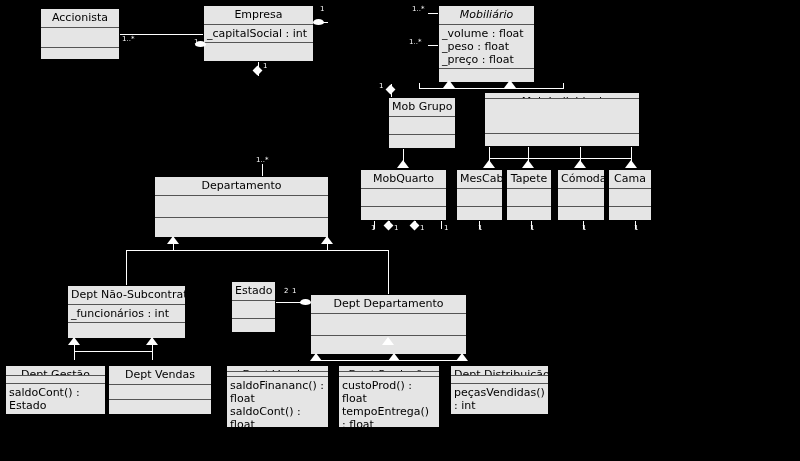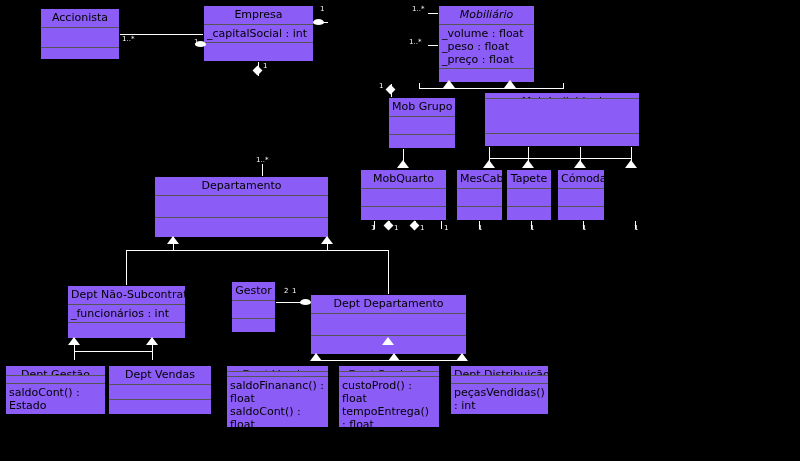--- a/index.html
+++ b/index.html
@@ -12,21 +12,21 @@
     width: 800px;
     height: 461px;
     background: #000000;
     overflow: hidden;
     font-family: "DejaVu Sans", "Liberation Sans", sans-serif;
   }
 
   
   .uml-class {
     position: absolute;
-    background: #8b5cf6;
+    background: #e5e5e5;
     border: 1px solid #000000;
     box-sizing: border-box;
     display: flex;
     flex-direction: column;
     z-index: 5;
   }
   .uml-name {
     text-align: center;
     font-size: 11px;
     line-height: 13px;
@@ -230,35 +230,40 @@
     <div class="uml-attrs" style="height:18px;"></div>
     <div class="uml-ops" style="flex:1;"></div>
   </div>
 
   <div class="uml-class" style="left:557px; top:169px; width:48px; height:52px;">
     <div class="uml-name">Cómoda</div>
     <div class="uml-attrs" style="height:18px;"></div>
     <div class="uml-ops" style="flex:1;"></div>
   </div>
 
+  <div class="uml-class" style="left:608px; top:169px; width:44px; height:52px;">
+    <div class="uml-name">Cama</div>
+    <div class="uml-attrs" style="height:18px;"></div>
+    <div class="uml-ops" style="flex:1;"></div>
+  </div>
 
   <div class="uml-class" style="left:154px; top:176px; width:175px; height:62px;">
     <div class="uml-name">Departamento</div>
     <div class="uml-attrs" style="height:22px;"></div>
     <div class="uml-ops" style="flex:1;"></div>
   </div>
 
   <div class="uml-class" style="left:67px; top:285px; width:119px; height:54px;">
     <div class="uml-name">Dept Não-Subcontratado</div>
     <div class="uml-attrs">_funcionários : int</div>
     <div class="uml-ops" style="flex:1;"></div>
   </div>
 
   <div class="uml-class" style="left:231px; top:281px; width:45px; height:52px;">
-    <div class="uml-name">Gestor</div>
+    <div class="uml-name">Estado</div>
     <div class="uml-attrs" style="height:18px;"></div>
     <div class="uml-ops" style="flex:1;"></div>
   </div>
 
   <div class="uml-class" style="left:310px; top:294px; width:157px; height:61px;">
     <div class="uml-name">Dept Departamento</div>
     <div class="uml-attrs" style="height:22px;"></div>
     <div class="uml-ops" style="flex:1;"></div>
   </div>
 

